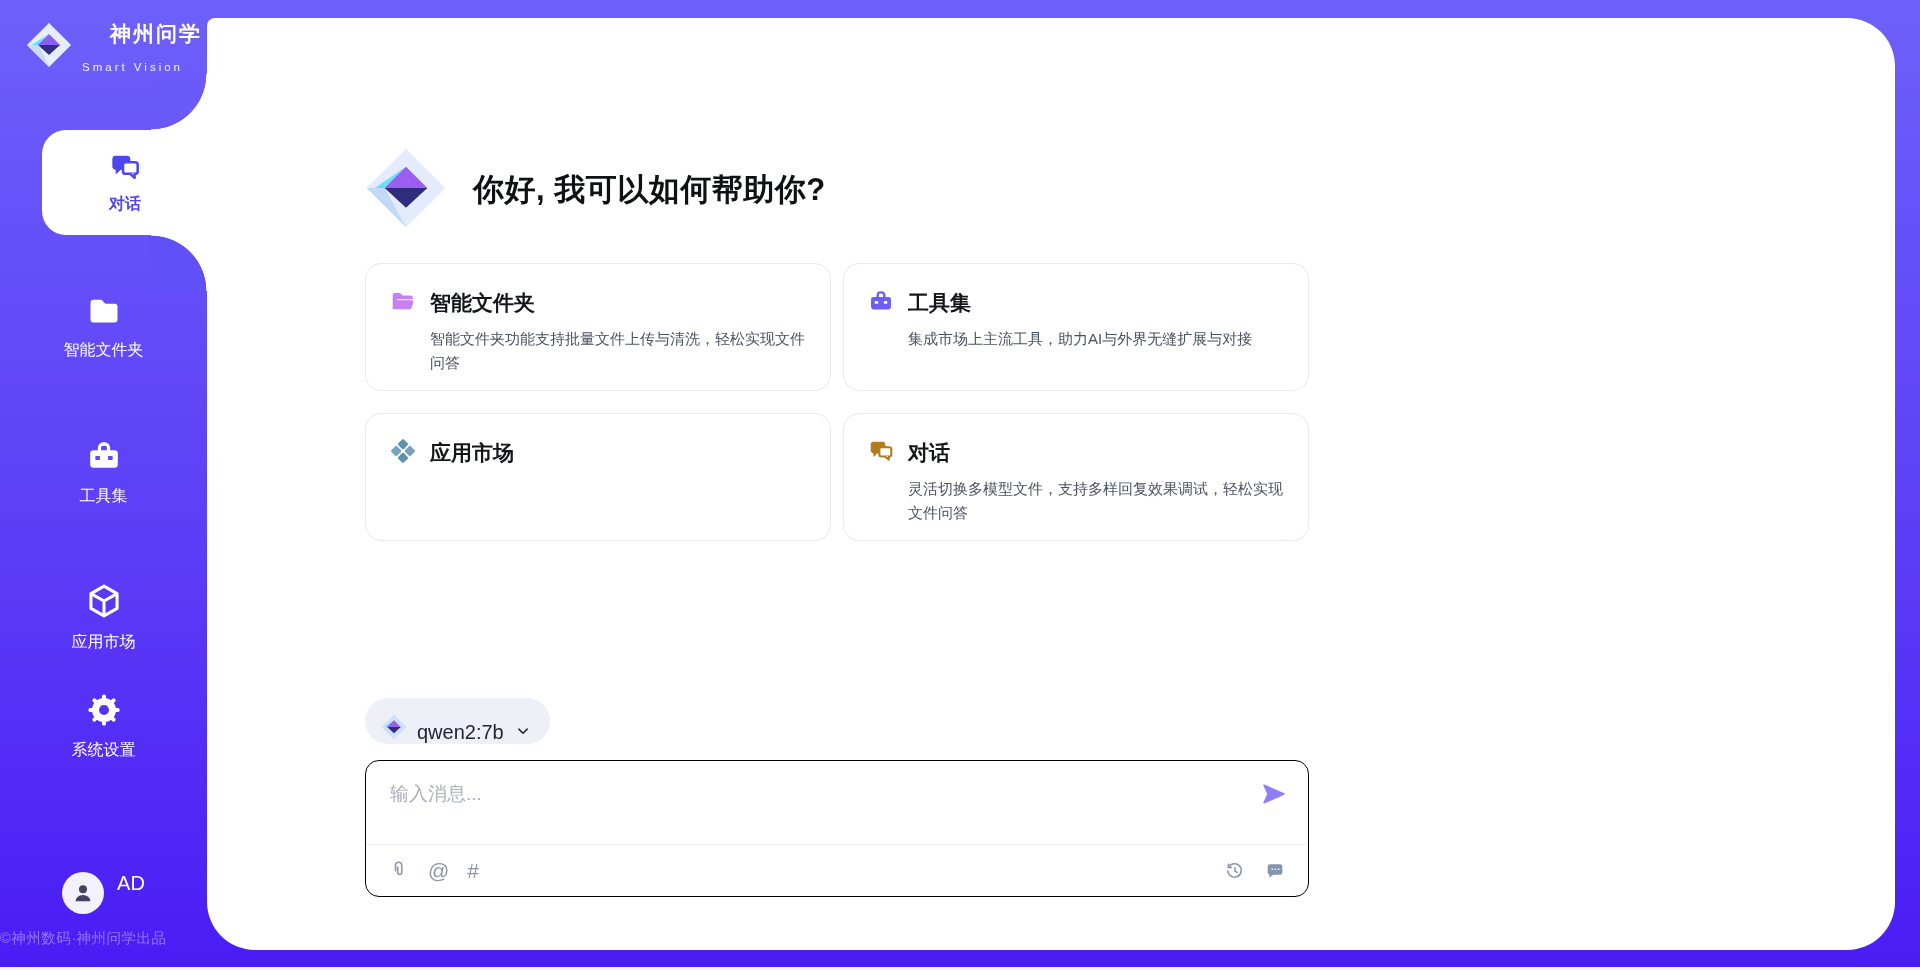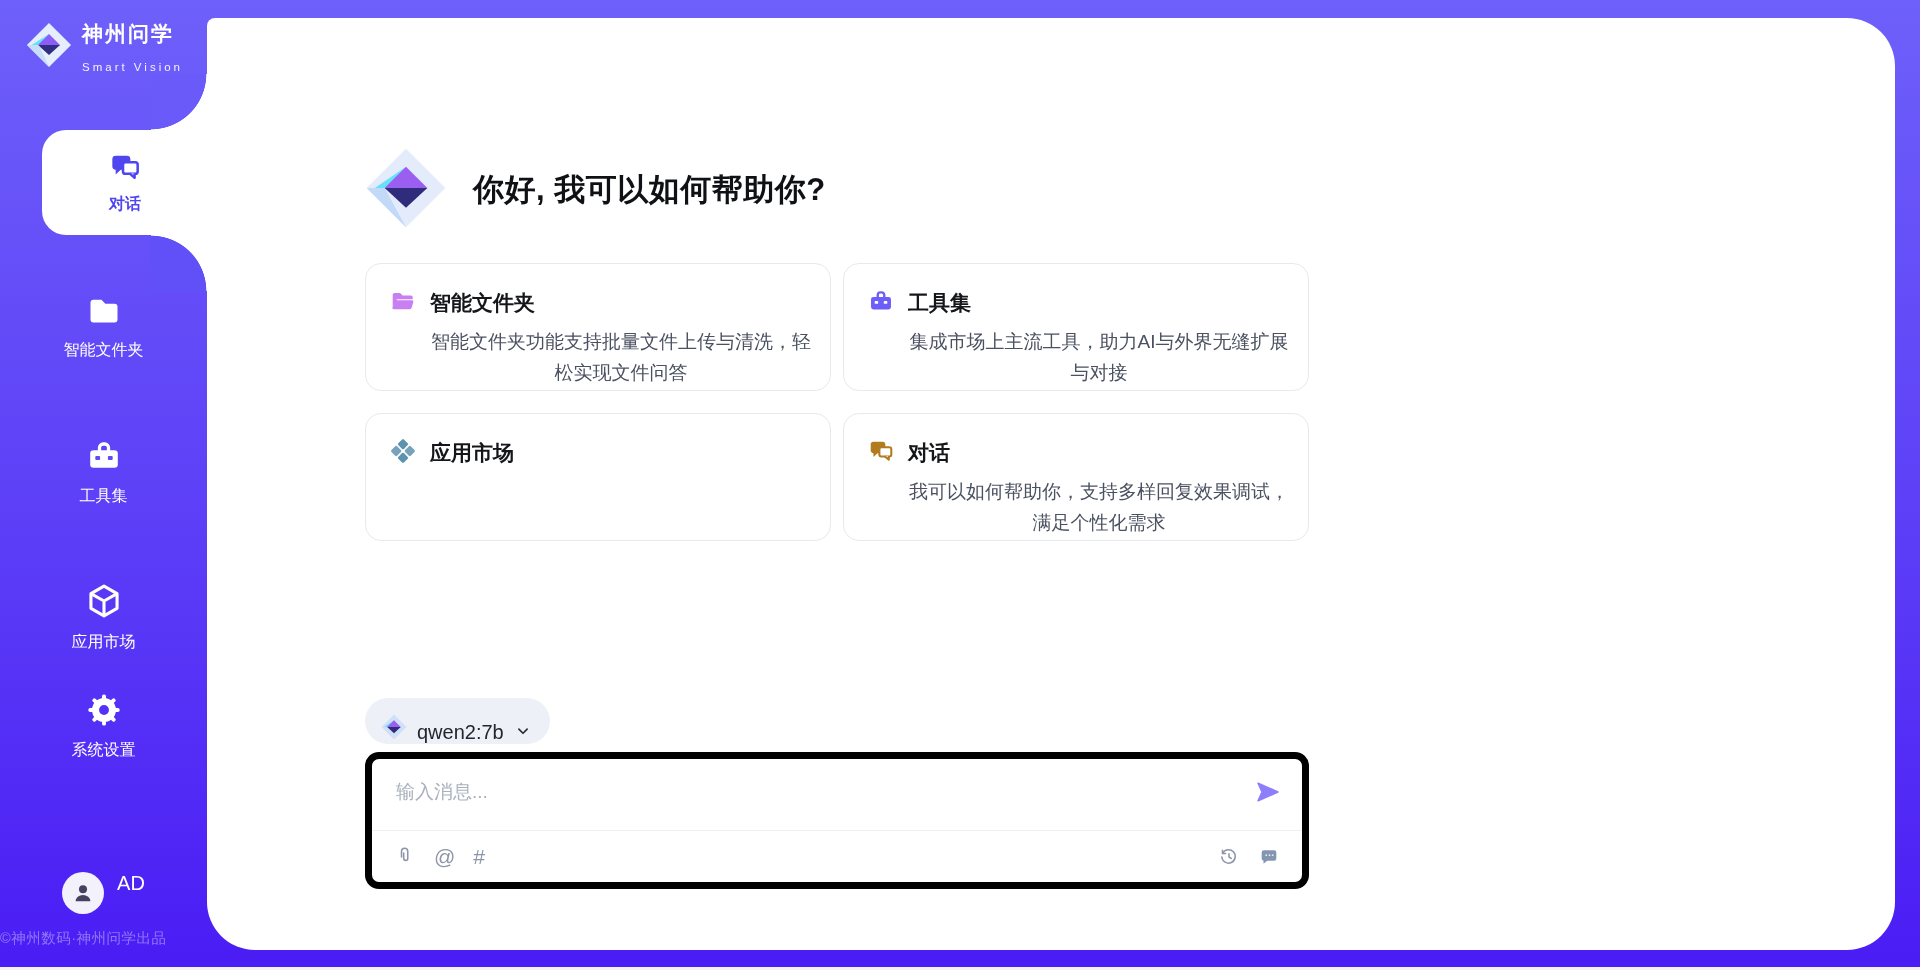--- a/index.html
+++ b/index.html
@@ -13,21 +13,21 @@
   
   .main-panel{
     position:absolute; left:207px; top:18px; right:25px; bottom:20px;
     background:#ffffff; border-radius:8px 48px 48px 48px;
   }
   .bottom-edge{ position:absolute; left:0; right:0; bottom:0; height:3px; background:#f2f2f5; }
 
   
   .sidebar{ position:absolute; left:0; top:0; width:207px; height:100%; }
   .brand{ position:absolute; left:26px; top:20px; display:flex; align-items:center; gap:10px; }
-  .brand-text .t1{ color:#fff; font-size:21px; font-weight:bold; letter-spacing:2px; }
+  .brand-text .t1{ color:#fff; font-size:21px; font-weight:bold; letter-spacing:2px;margin-left:28px; }
   .brand-text .t2{ color:rgba(255,255,255,.92); font-size:11.5px; letter-spacing:3px; margin-top:13px; }
 
   .tab-active{
     position:absolute; left:42px; top:130px; width:166px; height:105px;
     background:#fff; border-radius:24px 0 0 24px;
     display:flex; flex-direction:column; align-items:center; justify-content:center; gap:7px;
     cursor:pointer;
   }
   .tab-curve{ position:absolute; width:56px; height:56px; left:151px; }
   .tab-curve.top{ top:74px;  background:radial-gradient(circle 56px at 0 0,      #695af9 55px, #ffffff 55.7px); }
@@ -56,31 +56,31 @@
   .greeting{ margin-top:147px; display:flex; align-items:center; gap:26px; }
   .greeting-title{ font-size:31px; font-weight:800; color:#0f1115; letter-spacing:.5px; }
 
   .cards{ margin-top:30px; display:grid; grid-template-columns:466px 466px; column-gap:12px; row-gap:22px; }
   .card{
     height:128px; background:#fff; border:1px solid #e7e9ee; border-radius:16px;
     padding:24px 24px 0 24px; cursor:pointer;
   }
   .card-head{ display:flex; align-items:center; gap:14px; }
   .card-title{ font-size:21px; font-weight:bold; color:#14161a; }
-  .card-desc{ margin:9px 0 0 40px; width:382px; font-size:19px; line-height:1.62; color:#4a5160;text-align:center; }
+  .card-desc{ margin:9px 0 0 40px; width:382px; font-size:15px; line-height:1.62; color:#4a5160; }
 
   .model-pill{
     margin-top:157px; display:inline-flex; align-items:flex-end; gap:10px;
     height:46px; padding:0 18px 0 16px; background:#eef0f7; border-radius:23px; cursor:pointer;
   }
   .model-name{ font-size:20px; color:#22262e; }
 
   .composer{
-    margin-top:8px; width:944px; height:137px; background:#fff;
-    border:7px solid #000000; border-radius:14px; position:relative;
+    margin-top:16px; width:944px; height:137px; background:#fff;
+    border:1px solid #000000; border-radius:14px; position:relative;
   }
   .composer textarea{
     position:absolute; left:24px; top:20px; width:820px; height:56px;
     border:none; outline:none; resize:none; font-family:inherit;
     font-size:19px; color:#333; background:transparent;
   }
   .composer textarea::placeholder{ color:#a9b0bd; }
   .send-btn{ position:absolute; right:20px; top:19px; width:28px; height:28px; cursor:pointer; }
   .composer-toolbar{
     position:absolute; left:0; right:0; bottom:0; height:52px;
@@ -256,21 +256,21 @@
         <span>
           <svg width="26" height="26" viewBox="0 0 24 24">
             <rect x="2.5" y="3.5" width="13.5" height="10.5" rx="2.6" fill="#b07c1f"></rect>
             <path d="M5 13v4.6L10 13Z" fill="#b07c1f"></path>
             <rect x="10.5" y="8.5" width="11" height="8.6" rx="1.8" fill="#ffffff" stroke="#b07c1f" stroke-width="1.9"></rect>
             <path d="M19.2 16.6v3.4l-3.8-3.2" fill="#ffffff" stroke="#b07c1f" stroke-width="1.9" stroke-linejoin="round"></path>
           </svg>
         </span>
         <span class="card-title">对话</span>
       </div>
-      <div class="card-desc">我可以如何帮助你，支持多样回复效果调试，满足个性化需求</div>
+      <div class="card-desc">灵活切换多模型文件，支持多样回复效果调试，轻松实现文件问答</div>
     </div>
   </div>
 
   <div class="model-pill">
     <span>
       <svg width="26" height="26" viewBox="0 0 100 100">
         <polygon points="50,2 98,50 50,98 2,50" fill="#cfe0f8"></polygon>
         <polygon points="12,50 50,24 28,50" fill="#67e0f9"></polygon>
         <polygon points="50,24 76,50 50,62 24,50" fill="#9a5ef0"></polygon>
         <polygon points="24,50 76,50 50,74" fill="#2f2c7c"></polygon>

